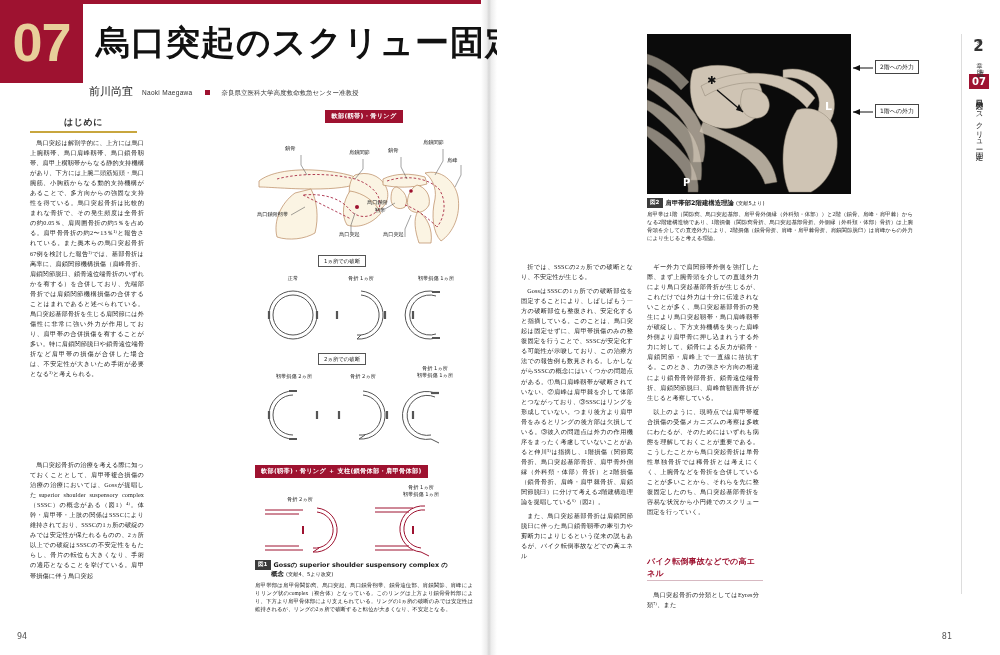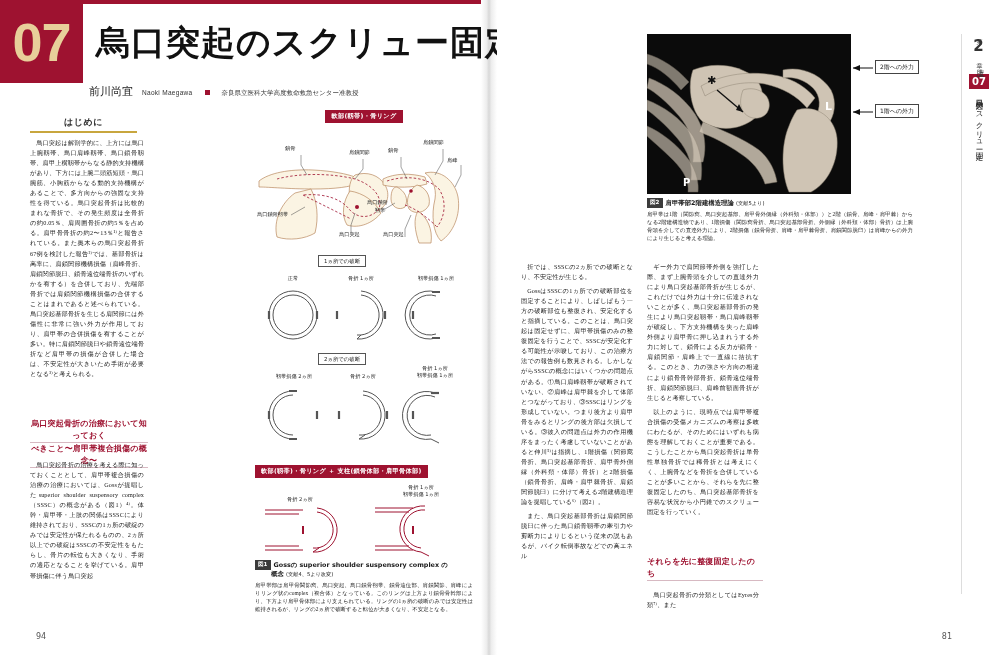--- a/index.html
+++ b/index.html
@@ -110,21 +110,21 @@
   .side-title{
     writing-mode:vertical-rl;font-family:"DejaVu Sans","Liberation Sans",sans-serif;
     font-size:7.5px;color:#222;letter-spacing:1px;margin:4px auto 0;display:block;
   }
   .side-rule{position:absolute;right:38px;top:34px;width:1px;height:560px;background:#ddd;}
 
   .pagenum{
     position:absolute;bottom:14px;font-size:8px;color:#555;
     font-family:"DejaVu Sans","Liberation Sans",sans-serif;
   }
-  .pl{left:36px;}
+  .pl{left:17px;}
   .pr{right:48px;}
 
   svg{display:block;}
 </style>
 </head>
 <body>
 
 <div class="spread">
 
   <div class="page page-left">
@@ -140,24 +140,20 @@
       <span class="author-sq"></span>
       <span class="author-aff">奈良県立医科大学高度救命救急センター准教授</span>
     </div>
 
     <div class="sec-head-left isn">はじめに</div>
 
     <div class="col lcol" style="height:272px;">
       <p>烏口突起は解剖学的に、上方には烏口上腕靱帯、烏口肩峰靱帯、烏口鎖骨靱帯、肩甲上横靱帯からなる静的支持機構があり、下方には上腕二頭筋短頭・烏口腕筋、小胸筋からなる動的支持機構があることで、多方向からの強固な支持性を得ている。烏口突起骨折は比較的まれな骨折で、その発生頻度は全骨折の約0.05％、肩周囲骨折の約5％を占める。肩甲骨骨折の約2〜13％¹⁾と報告されている。また奥木らの烏口突起骨折67例を検討した報告²⁾では、基部骨折は高率に、肩鎖関節機構損傷（肩峰骨折、肩鎖関節脱臼、鎖骨遠位端骨折のいずれかを有する）を合併しており、先端部骨折では肩鎖関節機構損傷の合併することはまれであると述べられている。烏口突起基部骨折を生じる肩関節には外傷性に非常に強い外力が作用しており、肩甲帯の合併損傷を有することが多い。特に肩鎖関節脱臼や鎖骨遠位端骨折など肩甲帯の損傷が合併した場合は、不安定性が大きいため手術が必要となる³⁾と考えられる。</p>
     </div>
 
-    <div class="red-head" style="left:30px;top:418px;width:118px;text-align:center;">
-      <span class="ul">烏口突起骨折の治療において知っておく</span>
-      <span class="ul">べきこと〜肩甲帯複合損傷の概念〜</span>
-    </div>
 
     <div class="col lcol" style="top:460px;height:150px;">
       <p>烏口突起骨折の治療を考える際に知っておくこととして、肩甲帯複合損傷の治療の治療においては、Gossが提唱したsuperior shoulder suspensory complex（SSSC）の概念がある（図1）⁴⁾。体幹・肩甲帯・上肢の関係はSSSCにより維持されており、SSSCの1ヵ所の破綻のみでは安定性が保たれるものの、2ヵ所以上での破綻はSSSCの不安定性をもたらし、骨片の転位も大きくなり、手術の適応となることを挙げている。肩甲帯損傷に伴う烏口突起</p>
     </div>
 
     <div class="figbox" style="left:255px;top:104px;width:218px;height:510px;">
 
       <div style="text-align:center;">
         <span class="fig-tag">軟部(靱帯)・骨リング</span>
       </div>
@@ -317,21 +313,21 @@
       <p style="margin-top:4px;">GossはSSSCの1ヵ所での破断部位を固定することにより、しばしばもう一方の破断部位も整復され、安定化すると指摘している。このことは、烏口突起は固定せずに、肩甲帯損傷のみの整復固定を行うことで、SSSCが安定化する可能性が示唆しており、この治療方法での報告例も数見される。しかしながらSSSCの概念にはいくつかの問題点がある。①烏口肩峰靱帯が破断されていない、②肩峰は肩甲棘を介して体部とつながっており、③SSSCはリングを形成していない。つまり後方より肩甲骨をみるとリングの後方部は欠損している。③彼入の問題点は外力の作用機序をまったく考慮していないことがあると伸川⁵⁾は指摘し、1階損傷（関節窩骨折、烏口突起基部骨折、肩甲骨外側縁（外科頚・体部）骨折）と2階損傷（鎖骨骨折、肩峰・肩甲棘骨折、肩鎖関節脱臼）に分けて考える2階建構造理論を提唱している⁶⁾（図2）。</p>
       <p style="margin-top:4px;">また、烏口突起基部骨折は肩鎖関節脱臼に伴った烏口鎖骨靱帯の牽引力や剪断力によりじるという従来の説もあるが、バイク転倒事故などでの高エネル</p>
     </div>
 
     <div class="col" style="left:150px;top:262px;width:112px;height:280px;">
       <p>ギー外力で肩関節帯外側を強打した際、まず上腕骨頭を介しての直達外力により烏口突起基部骨折が生じるが、これだけでは外力は十分に伝達されないことが多く、烏口突起基部骨折の発生により烏口突起靱帯・烏口肩峰靱帯が破綻し、下方支持機構を失った肩峰外側より肩甲骨に押し込まれうする外力に対して、鎖骨による反力が鎖骨・肩鎖関節・肩峰上で一直線に拮抗する。このとき、力の強さや方向の相違により鎖骨骨幹部骨折、鎖骨遠位端骨折、肩鎖関節脱臼、肩峰前額面骨折が生じると考察している。</p>
       <p style="margin-top:4px;">以上のように、現時点では肩甲帯複合損傷の受傷メカニズムの考察は多岐にわたるが、そのためにはいずれも病態を理解しておくことが重要である。こうしたことから烏口突起骨折は単骨性単独骨折では稀骨折とは考えにくく、上腕骨などを骨折を合併していることが多いことから、それらを先に整復固定したのち、烏口突起基部骨折を容易な状況から小円錐でのスクリュー固定を行っていく。</p>
     </div>
 
     <div class="red-head" style="left:150px;top:556px;width:116px;">
-      <span class="ul">それらを先に整復固定したのち</span>
+      <span class="ul">バイク転倒事故などでの高エネル</span>
     </div>
 
     <div class="col" style="left:150px;top:590px;width:112px;">
       <p>烏口突起骨折の分類としてはEyres分類⁷⁾、また</p>
     </div>
 
     <div class="figbox" style="left:150px;top:34px;width:268px;height:216px;">
       <div style="position:relative;width:268px;height:160px;">
         <svg width="204" height="160" viewBox="0 0 204 160" style="position:absolute;left:0;top:0;">
           <rect x="0" y="0" width="204" height="160" fill="#0b0b0b"></rect>

